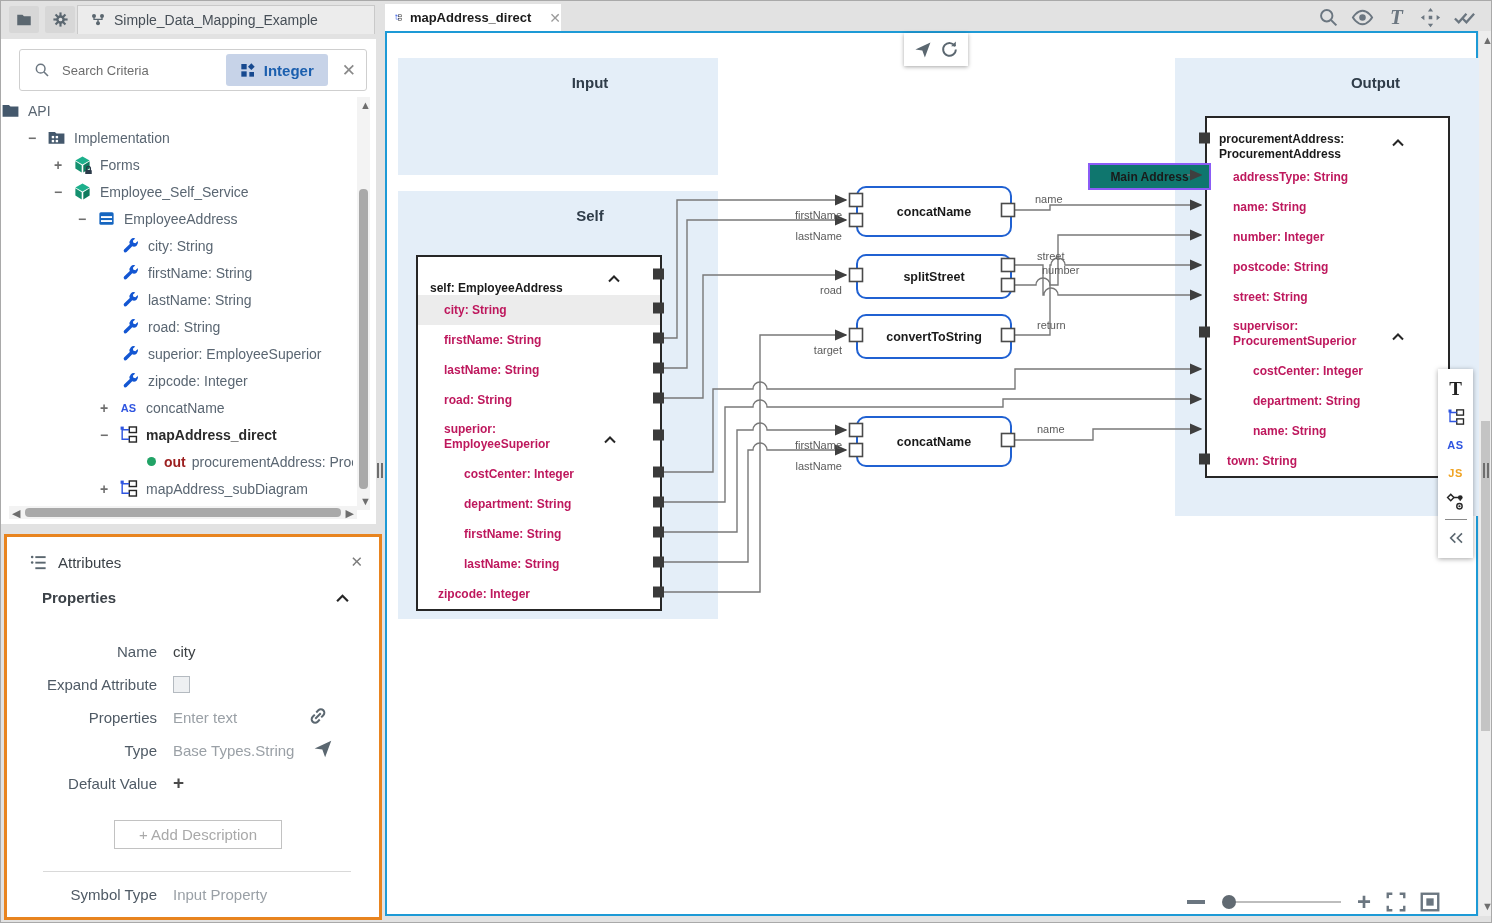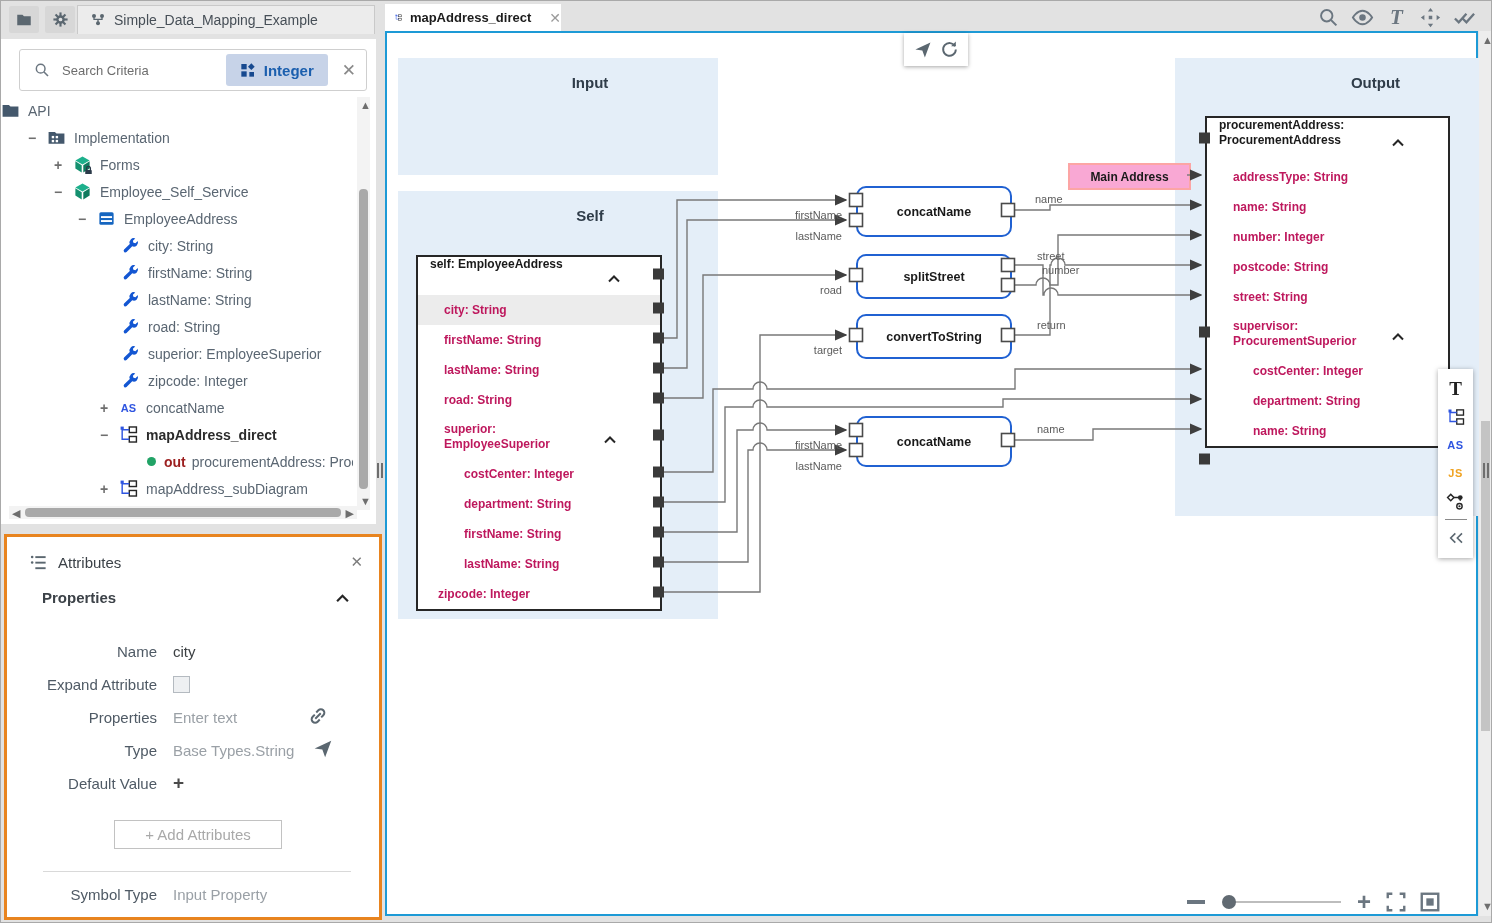--- a/index.html
+++ b/index.html
@@ -45,30 +45,30 @@
   .addst{position:absolute;left:107px;top:283px;width:166px;height:27px;border:1px solid #c2c2c2;background:#fff;color:#a9a9a9;font-size:15px;display:flex;align-items:center;justify-content:center;cursor:pointer;}
   .adiv{position:absolute;left:36px;top:334px;width:308px;height:1px;background:#d9d9d9;}
   
   .ctab{position:absolute;left:384px;top:3px;width:176px;height:27px;background:#fff;display:flex;align-items:center;gap:8px;padding-left:10px;box-sizing:border-box;cursor:pointer;}
   .ctab span.t{font-size:13px;font-weight:bold;color:#1c1c1c;}
   .ctab .x{color:#9a9a9a;font-size:14px;margin-left:10px;}
   .canvas{position:absolute;left:384px;top:30px;width:1093px;height:885px;background:#ffffff;border:2px solid #1d9ad6;box-sizing:border-box;}
   .grp{position:absolute;background:#e4eef8;padding-left:32px;}
   .grp-label{position:absolute;width:100%;text-align:center;top:16px;font-size:15px;font-weight:bold;color:#2f3c49;}
   .node{position:absolute;background:#fff;border:2px solid #262626;}
-  .n-head{height:38px;display:flex;align-items:flex-start;font-size:12px;font-weight:bold;color:#1a1a1a;padding-left:12px;position:relative;}
+  .n-head{height:38px;display:flex;align-items:flex-end;font-size:12px;font-weight:bold;color:#1a1a1a;padding-left:12px;position:relative;}
   .n-head.two{height:44px;line-height:1.25;}
   .n-row{height:30px;display:flex;align-items:center;font-size:12px;font-weight:bold;color:#be185d;padding-left:26px;position:relative;cursor:pointer;}
   .n-row.tall{height:44px;line-height:1.25;}
   .n-row.nested{padding-left:46px;}
   .n-row.sel{background:#ececec;}
   .rowtext{width:150px;}
   .chev{position:absolute;right:44px;top:50%;margin-top:-4px;cursor:pointer;}
   .fnbox{position:absolute;background:#fff;border:2px solid #2061d2;border-radius:10px;display:flex;align-items:center;justify-content:center;font-size:12.5px;font-weight:bold;color:#1a1a1a;cursor:pointer;}
-  .constbox{position:absolute;background:#f9a8d4;border:2px solid #fca5a5;display:flex;align-items:center;justify-content:center;font-size:12px;font-weight:bold;color:#1a1a1a;}
+  .constbox{position:absolute;background:#0f766e;border:2px solid #8b5cf6;display:flex;align-items:center;justify-content:center;font-size:12px;font-weight:bold;color:#1a1a1a;margin-left:20px;}
   .elabel{position:absolute;font-size:11px;color:#5b5b5b;white-space:nowrap;}
   .elabel.r{text-align:right;margin-top:27px;}
   #edges{position:absolute;left:0;top:0;width:1089px;height:881px;pointer-events:none;}
   
   .ctr-tools{position:absolute;left:903px;top:32px;width:64px;height:33px;background:#fff;box-shadow:0 1px 4px rgba(0,0,0,.35);display:flex;align-items:center;justify-content:center;gap:8px;}
   .palette{position:absolute;left:1437px;top:368px;width:35px;background:#fff;box-shadow:0 1px 5px rgba(0,0,0,.35);display:flex;flex-direction:column;align-items:center;padding:6px 0;gap:0;}
   .palette .pit{height:28px;width:100%;display:flex;align-items:center;justify-content:center;cursor:pointer;}
   .palette .pdiv{width:22px;height:1px;background:#8a8a8a;margin:4px 0;}
   .pt-t{font-family:"Liberation Serif",serif;font-weight:bold;font-size:19px;color:#222;}
   .pt-as{font-weight:bold;font-size:11px;color:#2f55e0;letter-spacing:.5px;}
@@ -403,21 +403,21 @@
       <span class="pvalue ph">Base Types.String</span>
     </div>
     <span class="picon" style="left:305px;top:201px"><svg width="21" height="21">
           <use href="#i-send"></use>
         </svg></span>
     <div class="prow" style="top:232px">
       <span class="plabel">Default Value</span>
       <span style="color:#4a4a4a;font-size:19px;font-weight:bold;cursor:pointer">+</span>
     </div>
 
-    <div class="addst">+ Add Attributes</div>
+    <div class="addst">+ Add Description</div>
     <div class="adiv"></div>
     <div class="prow" style="top:343px">
       <span class="plabel">Symbol Type</span>
       <span class="pvalue ph">Input Property</span>
     </div>
   </div>
 
   <div class="ctab">
     <svg class="icsvg" width="17" height="17">
         <use href="#i-diagram"></use>
@@ -509,20 +509,23 @@
             </svg></span>
       </div>
       <div class="n-row nested">
           <span>costCenter: Integer</span>
         </div>
       <div class="n-row nested">
           <span>department: String</span>
         </div>
       <div class="n-row nested">
           <span>name: String</span>
+        </div>
+      <div class="n-row" style="padding-left:20px">
+          <span>town: String</span>
         </div>
     </div>
 
     <div class="fnbox" style="left:469px;top:153px;width:152px;height:47px">concatName</div>
     <div class="fnbox" style="left:469px;top:221px;width:152px;height:41px">splitStreet</div>
     <div class="fnbox" style="left:469px;top:281px;width:152px;height:41px">convertToString</div>
     <div class="fnbox" style="left:469px;top:383px;width:152px;height:47px">concatName</div>
 
     <div class="constbox" style="left:681px;top:130px;width:119px;height:23px">Main Address</div>
 

